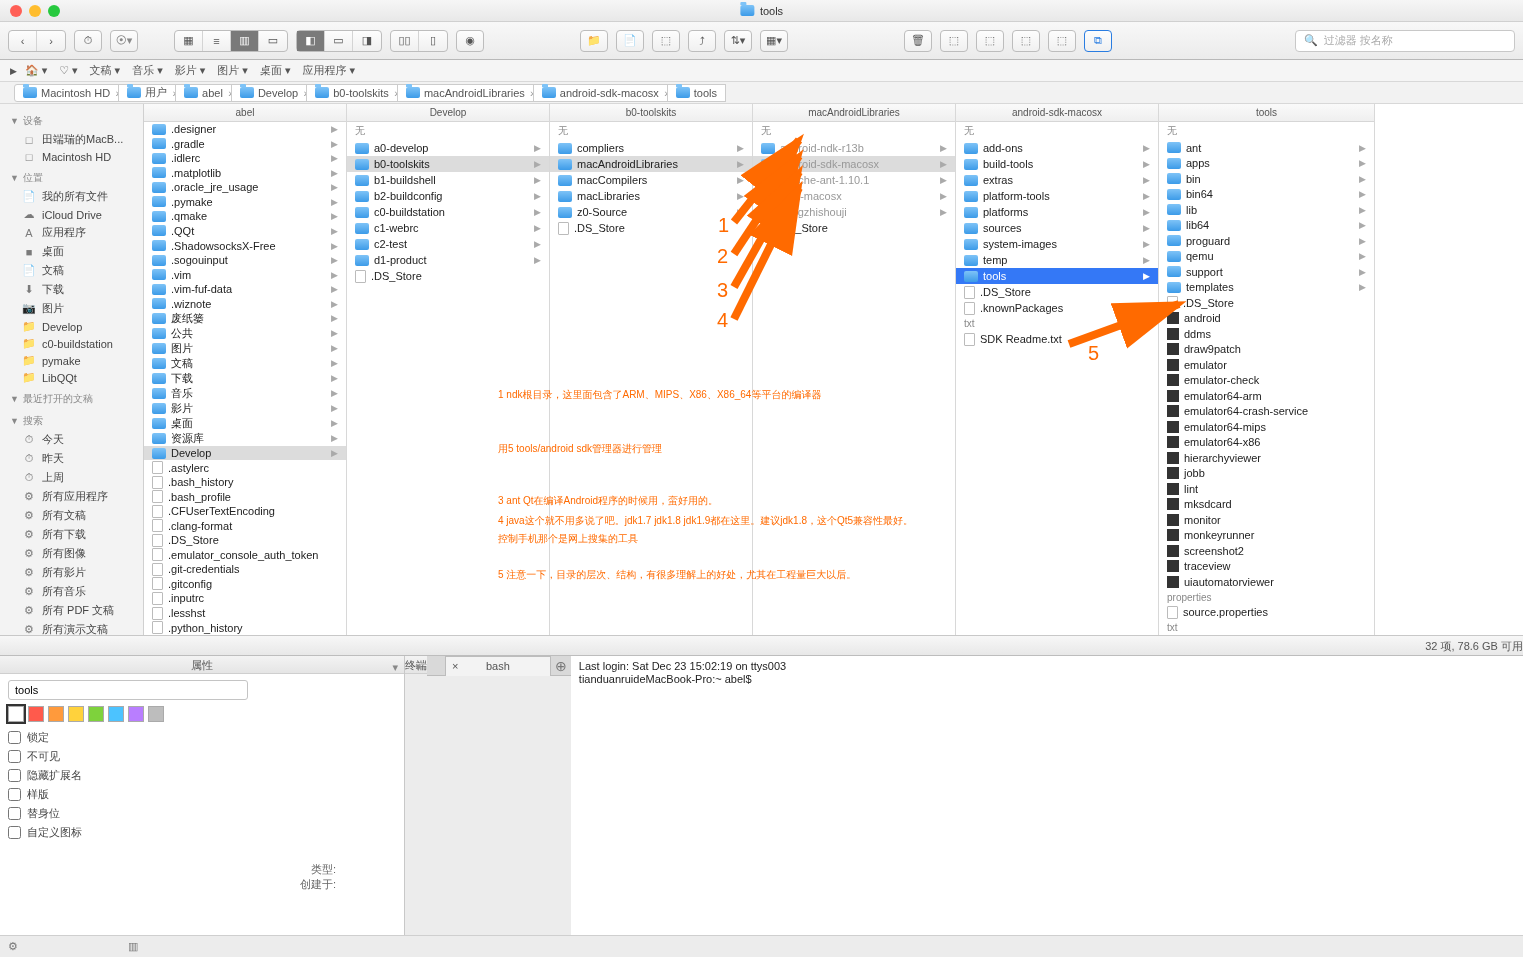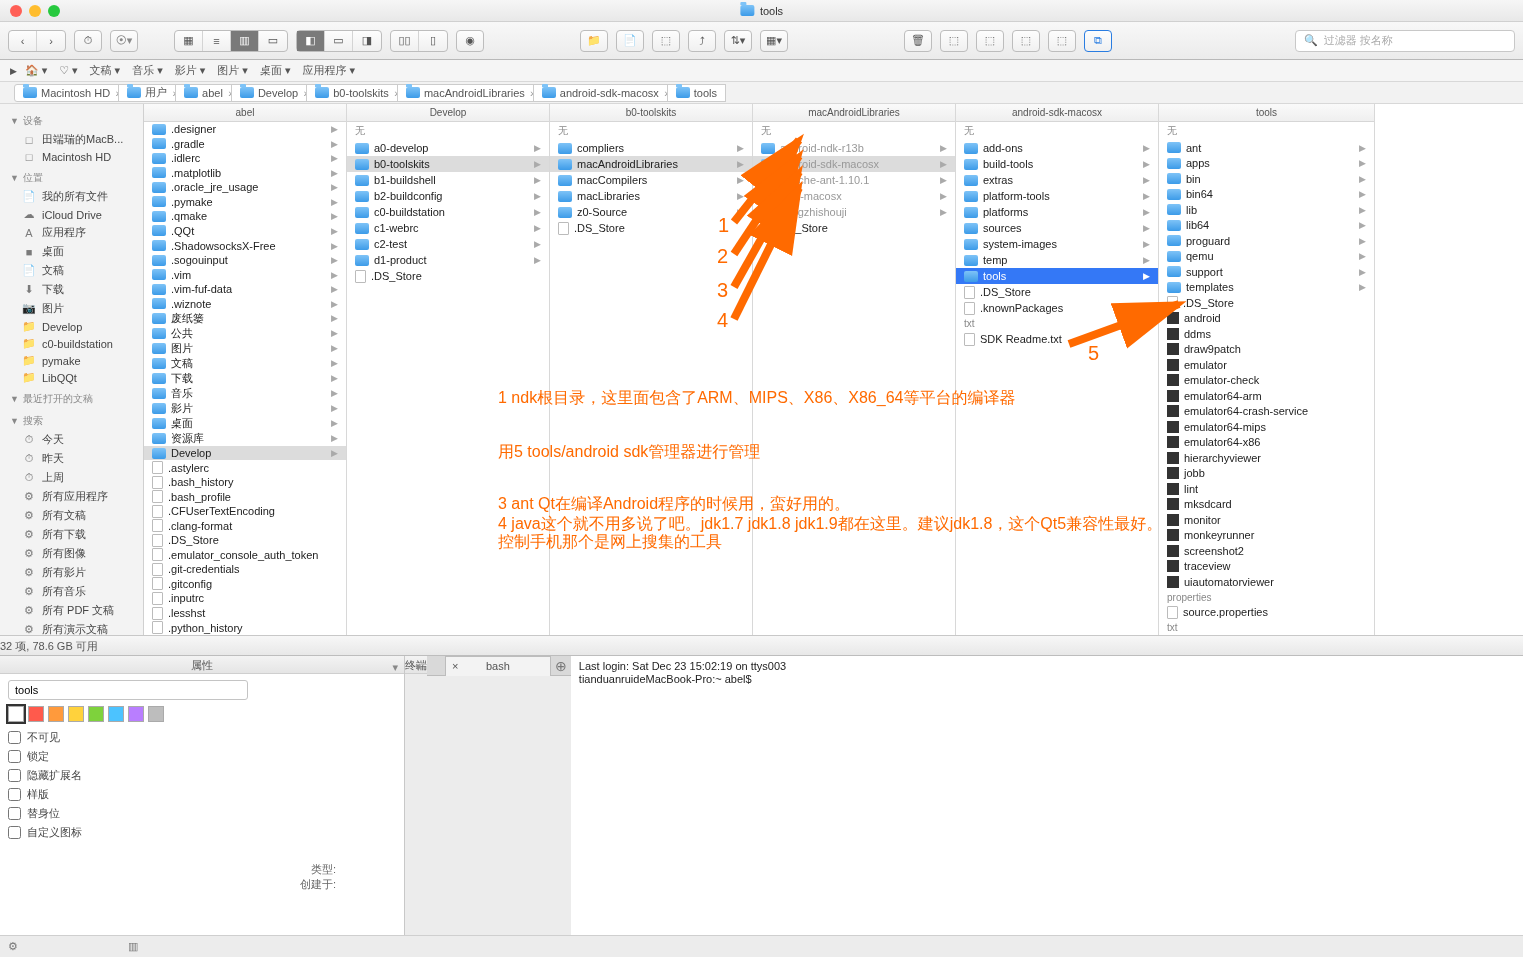--- a/index.html
+++ b/index.html
@@ -54,26 +54,26 @@
 .row.dim { color: #999; }
 .row.sel { background: #3478f6; color: #fff; }
 .row.selw { background: #dcdcdc; }
 .row .arr { margin-left: auto; color: #aaa; font-size: 9px; }
 .row.sel .arr { color: #fff; }
 .fi { width: 14px; height: 11px; background: linear-gradient(#7ec3f7,#3c9be8); border-radius: 2px; flex-shrink: 0; }
 .doc { width: 11px; height: 13px; background: #fff; border: 1px solid #bbb; border-radius: 1px; flex-shrink: 0; }
 .exe { width: 12px; height: 12px; background: #333; flex-shrink: 0; }
 
 
-.anno { position: absolute; pointer-events: none; color: #ff6a00; font-size: 16px; }
+.anno { position: absolute; pointer-events: none; color: #ff6a00; font-size: 10px; }
 .anno.num { font-size: 20px; font-weight: 500; }
 .arrow { position: absolute; pointer-events: none; }
 
 
-.status { height: 20px; background: linear-gradient(#f7f7f7,#e8e8e8); border-top: 1px solid #c8c8c8; text-align: left; line-height: 20px; color: #555; }
+.status { height: 20px; background: linear-gradient(#f7f7f7,#e8e8e8); border-top: 1px solid #c8c8c8; text-align: right; line-height: 20px; color: #555; }
 
 
 .bottom { height: 280px; display: flex; border-top: 1px solid #bdbdbd; background: #ececec; }
 .props { width: 405px; border-right: 1px solid #c8c8c8; display: flex; flex-direction: column; }
 .pane-hdr { height: 18px; background: linear-gradient(#f3f3f3,#e5e5e5); border-bottom: 1px solid #cfcfcf; text-align: center; line-height: 18px; color: #555; font-size: 10px; position: relative; }
 .pane-hdr .dd { position: absolute; right: 6px; top: 2px; color: #888; }
 .props-body { flex: 1; padding: 6px 8px; background: #fff; overflow-y: auto; }
 .inp { width: 240px; height: 20px; border: 1px solid #c4c4c4; border-radius: 3px; padding: 0 6px; background: #fff; }
 .swatches { display: flex; gap: 4px; margin: 6px 0; }
 .sw { width: 16px; height: 16px; border: 1px solid #aaa; }
@@ -823,20 +823,21 @@
         <line x1="15" y1="197" x2="80" y2="66" stroke="#ff6a00" stroke-width="8" marker-end="url(#ah)"></line>
       </svg>
         <svg class="arrow" style="left:915px; top:190px; width:130px; height:60px;">
         <line x1="10" y1="50" x2="120" y2="10" stroke="#ff6a00" stroke-width="8" marker-end="url(#ah)"></line>
       </svg>
         <div class="anno" style="left:354px; top:284px;">1 ndk根目录，这里面包含了ARM、MIPS、X86、X86_64等平台的编译器</div>
         <div class="anno" style="left:354px; top:338px;">   用5 tools/android sdk管理器进行管理</div>
         <div class="anno" style="left:354px; top:390px;">3 ant Qt在编译Android程序的时候用，蛮好用的。</div>
         <div class="anno" style="left:354px; top:410px;">4 java这个就不用多说了吧。jdk1.7 jdk1.8 jdk1.9都在这里。建议jdk1.8，这个Qt5兼容性最好。</div>
         <div class="anno" style="left:354px; top:428px;">   控制手机那个是网上搜集的工具</div>
+        <div class="anno" style="left:354px; top:464px;">5 注意一下，目录的层次、结构，有很多理解上的好处，尤其在工程量巨大以后。</div>
       </div>
   </div>
 
   <div class="status">32 项, 78.6 GB 可用</div>
 
   <div class="bottom">
     <div class="props">
       <div class="pane-hdr">
         <span>属性</span>
         <span class="dd">▾</span>
@@ -849,25 +850,25 @@
             <div class="sw" style="background: rgb(255, 154, 60);"></div>
             <div class="sw" style="background: rgb(255, 210, 60);"></div>
             <div class="sw" style="background: rgb(126, 210, 60);"></div>
             <div class="sw" style="background: rgb(76, 195, 255);"></div>
             <div class="sw" style="background: rgb(185, 126, 255);"></div>
             <div class="sw" style="background: rgb(189, 189, 189);"></div>
           </div>
         <div id="checks">
             <label class="chk">
               <input type="checkbox" style="">
-              <span>不可见</span>
+              <span>锁定</span>
             </label>
             <label class="chk">
               <input type="checkbox" style="">
-              <span>锁定</span>
+              <span>不可见</span>
             </label>
             <label class="chk">
               <input type="checkbox" style="">
               <span>隐藏扩展名</span>
             </label>
             <label class="chk">
               <input type="checkbox" style="">
               <span>样版</span>
             </label>
             <label class="chk">

